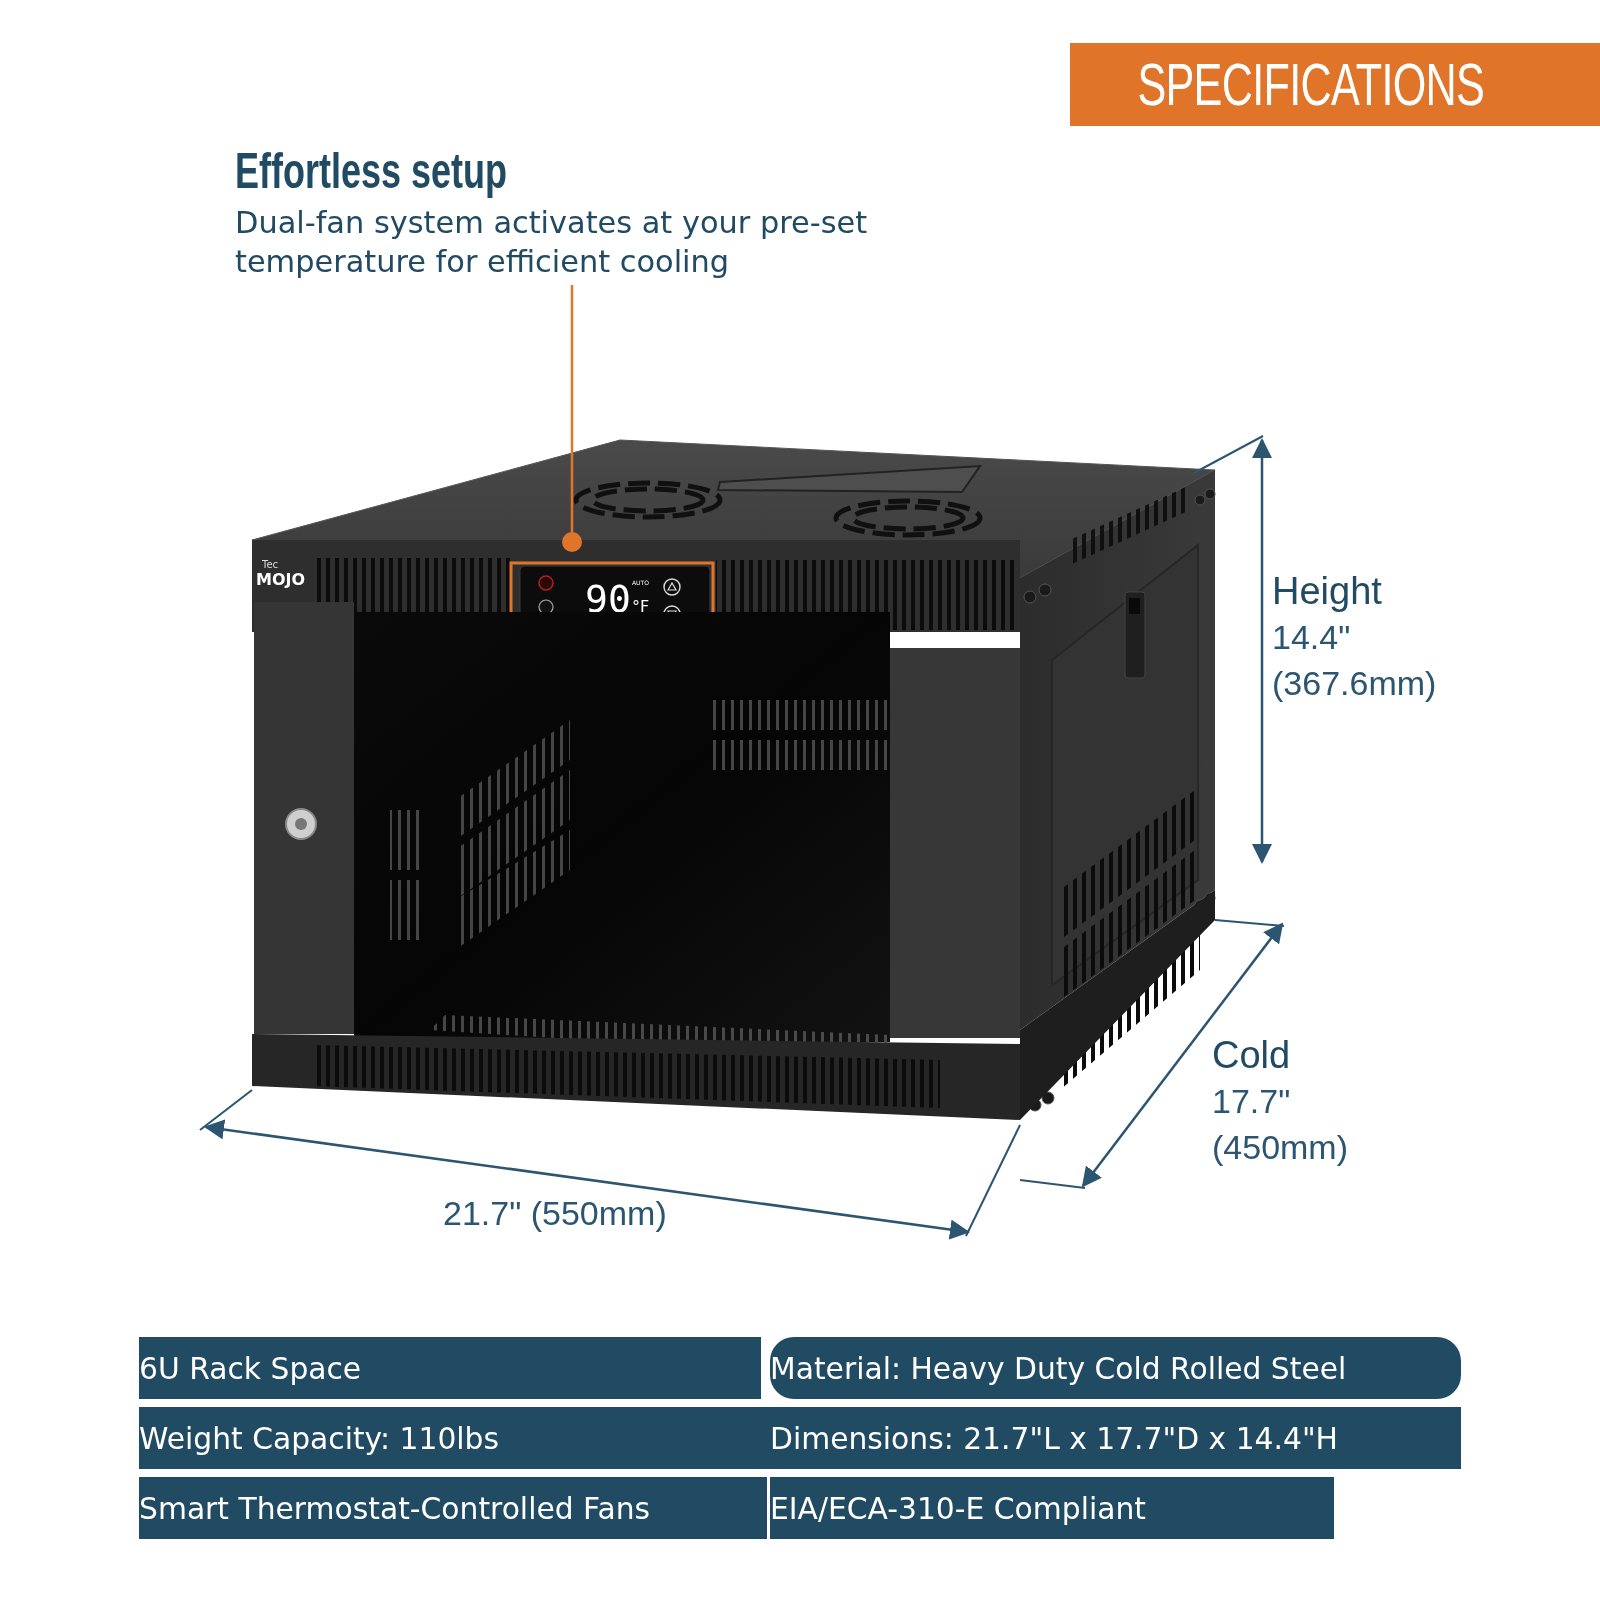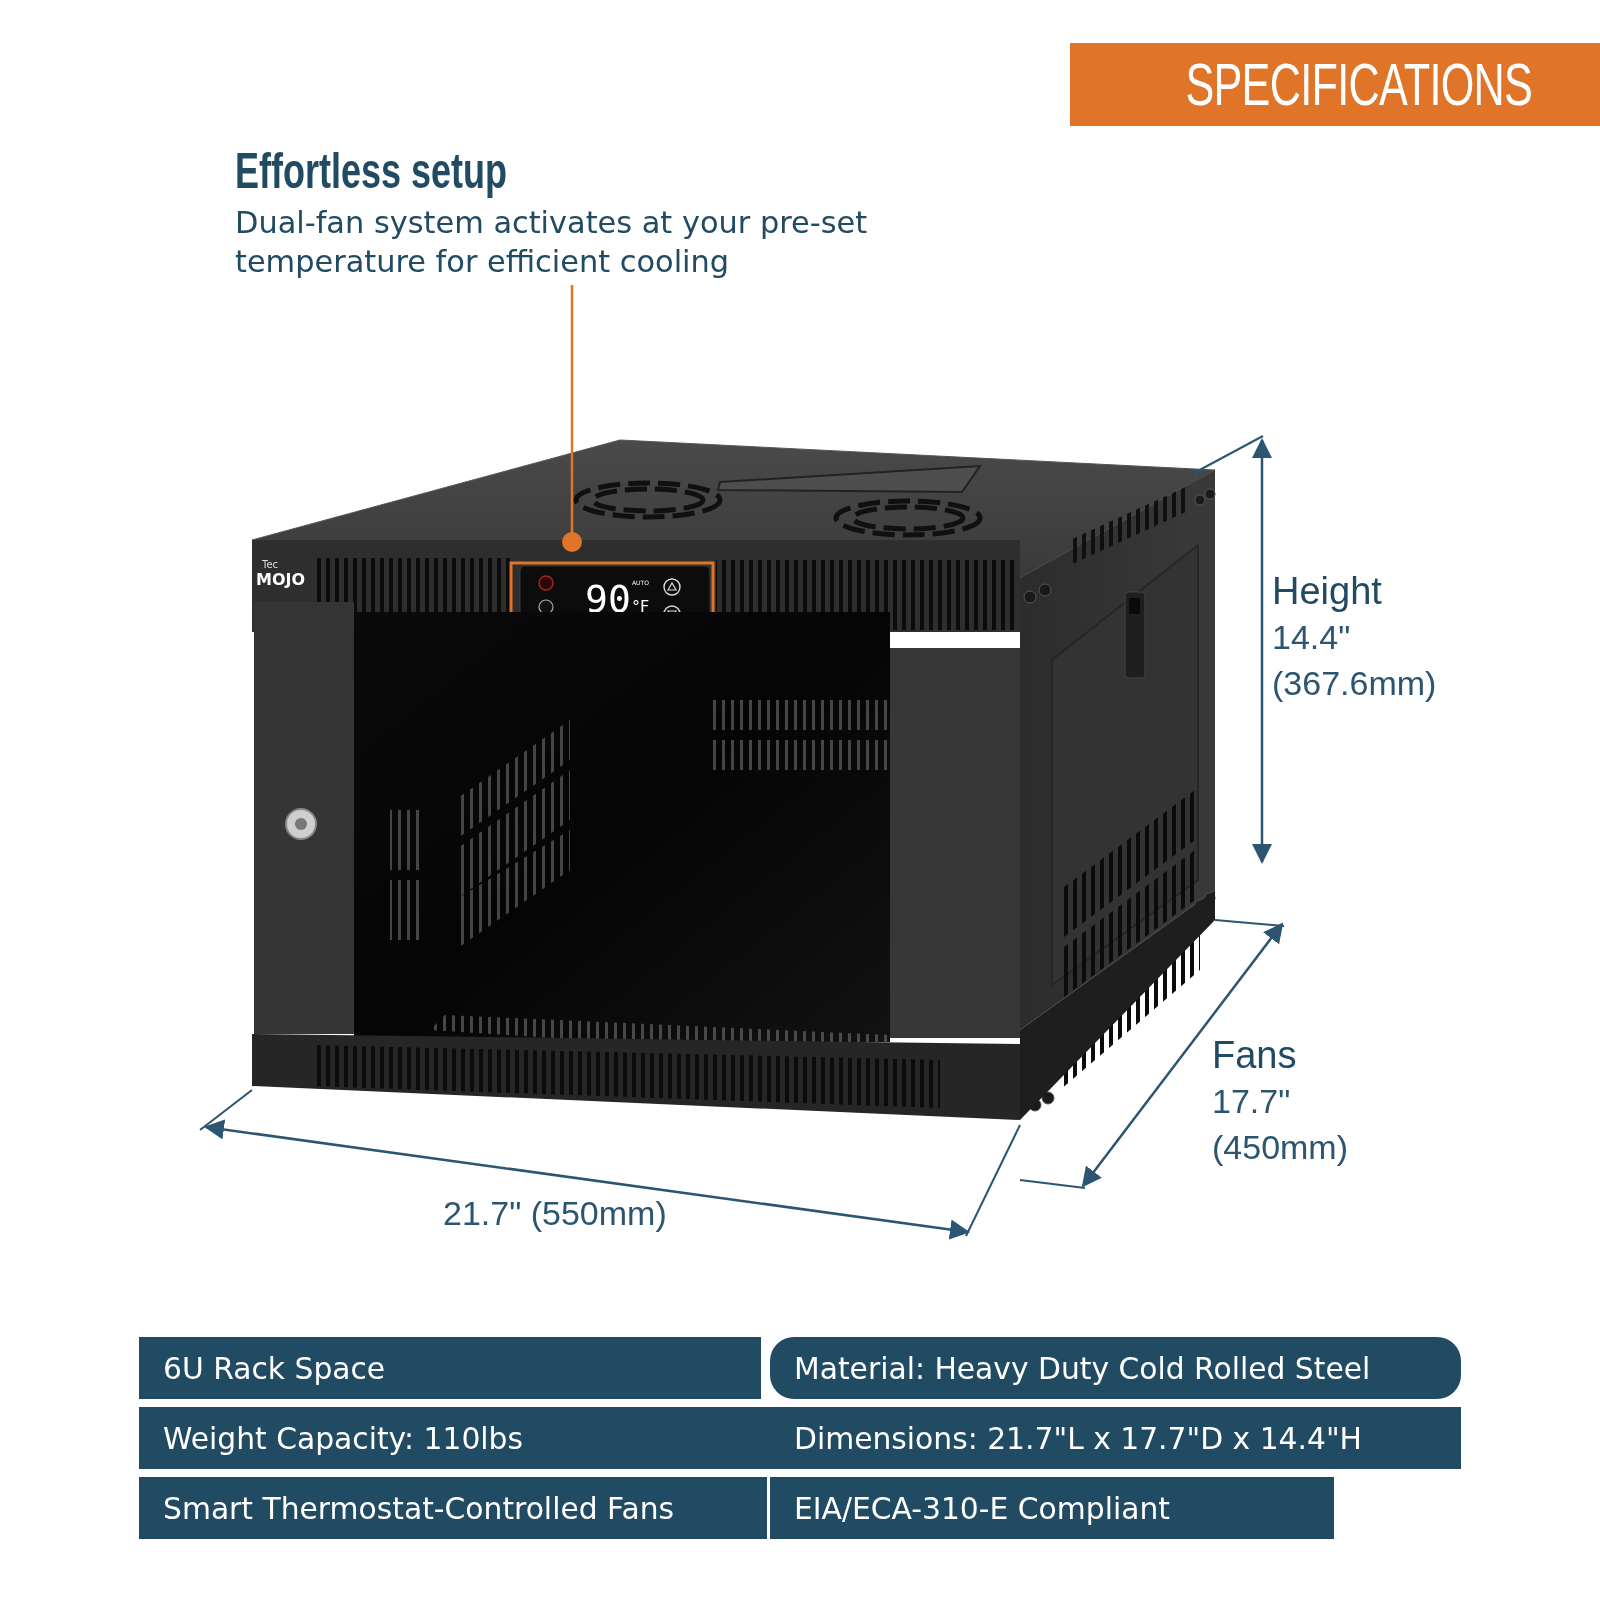--- a/index.html
+++ b/index.html
@@ -1,25 +1,25 @@
 <!DOCTYPE html>
 <html><head>
 <meta charset="utf-8">
 <style>
   html, body { margin:0; padding:0; background:#ffffff; }
   body { width:1600px; height:1600px; position:relative; overflow:hidden; font-family:"DejaVu Sans", sans-serif; }
-  .spec-banner { position:absolute; left:1070px; top:43px; width:530px; height:83px; background:#e07428; display:flex; align-items:center; justify-content:flex-end; }
+  .spec-banner { position:absolute; left:1070px; top:43px; width:530px; height:83px; background:#e07428; display:flex; align-items:center; justify-content:flex-start; }
   .spec-banner span { color:#fff; font-family:"Liberation Sans", sans-serif; font-size:60px; letter-spacing:-1px; transform:scaleX(0.72); display:inline-block; white-space:nowrap; }
   .callout-title { position:absolute; left:235px; top:142px; color:#214a63; font-family:"Liberation Sans", sans-serif; font-weight:bold; font-size:50px; transform-origin:left top; transform:scaleX(0.72); white-space:nowrap; }
   .callout-desc { position:absolute; left:235px; top:203px; color:#214a63; font-family:"DejaVu Sans", sans-serif; font-size:31px; line-height:39px; transform-origin:left top; transform:scaleX(0.98); white-space:nowrap; }
   .dim-label { position:absolute; color:#214a63; font-family:Liberation Sans, sans-serif; white-space:nowrap; }
   .dim-label .name { font-size:38px; line-height:46px; display:block; }
   .dim-label .val { font-size:34px; line-height:46px; display:block; font-weight:200; color:#2b5570; }
   .cab { position:absolute; left:0; top:0; width:1600px; height:1600px; }
-  .spec-cell { position:absolute; height:62px; background:#214a63; color:#fff; font-family:"DejaVu Sans", sans-serif; font-size:31px; line-height:62px; padding-left:24px; box-sizing:border-box; white-space:nowrap; overflow:hidden; }
+  .spec-cell { position:absolute; height:62px; background:#214a63; color:#fff; font-family:"DejaVu Sans", sans-serif; font-size:31px; line-height:62px; box-sizing:border-box; white-space:nowrap; overflow:hidden; }
   .spec-cell span { display:inline-block; transform-origin:left center; transform:scaleX(0.96); }
 </style>
 </head>
 <body>
 
 <div class="spec-banner">
   <span>SPECIFICATIONS</span>
 </div>
 
 <div class="callout-title">Effortless setup</div>
@@ -154,21 +154,21 @@
   <line x1="1020" y1="1125" x2="966" y2="1236" stroke="#2b5570" stroke-width="2"></line>
   <line x1="206" y1="1127" x2="968" y2="1232" stroke="#2b5570" stroke-width="2.5" marker-start="url(#arrow)" marker-end="url(#arrow)"></line>
 </svg>
 
 <div class="dim-label" style="left:1272px; top:568px;">
   <span class="name">Height</span>
   <span class="val">14.4"</span>
   <span class="val">(367.6mm)</span>
 </div>
 <div class="dim-label" style="left:1212px; top:1032px;">
-  <span class="name">Fans</span>
+  <span class="name">Cold</span>
   <span class="val">17.7"</span>
   <span class="val">(450mm)</span>
 </div>
 <div class="dim-label" style="left:443px; top:1190px;">
   <span class="val">21.7" (550mm)</span>
 </div>
 
 <div class="spec-cell" style="left:139px; top:1337px; width:622px;"><span>6U Rack Space</span></div>
 <div class="spec-cell" style="left:139px; top:1407px; width:685px;"><span>Weight Capacity: 110lbs</span></div>
 <div class="spec-cell" style="left:139px; top:1477px; width:628px;"><span>Smart Thermostat-Controlled Fans</span></div>

